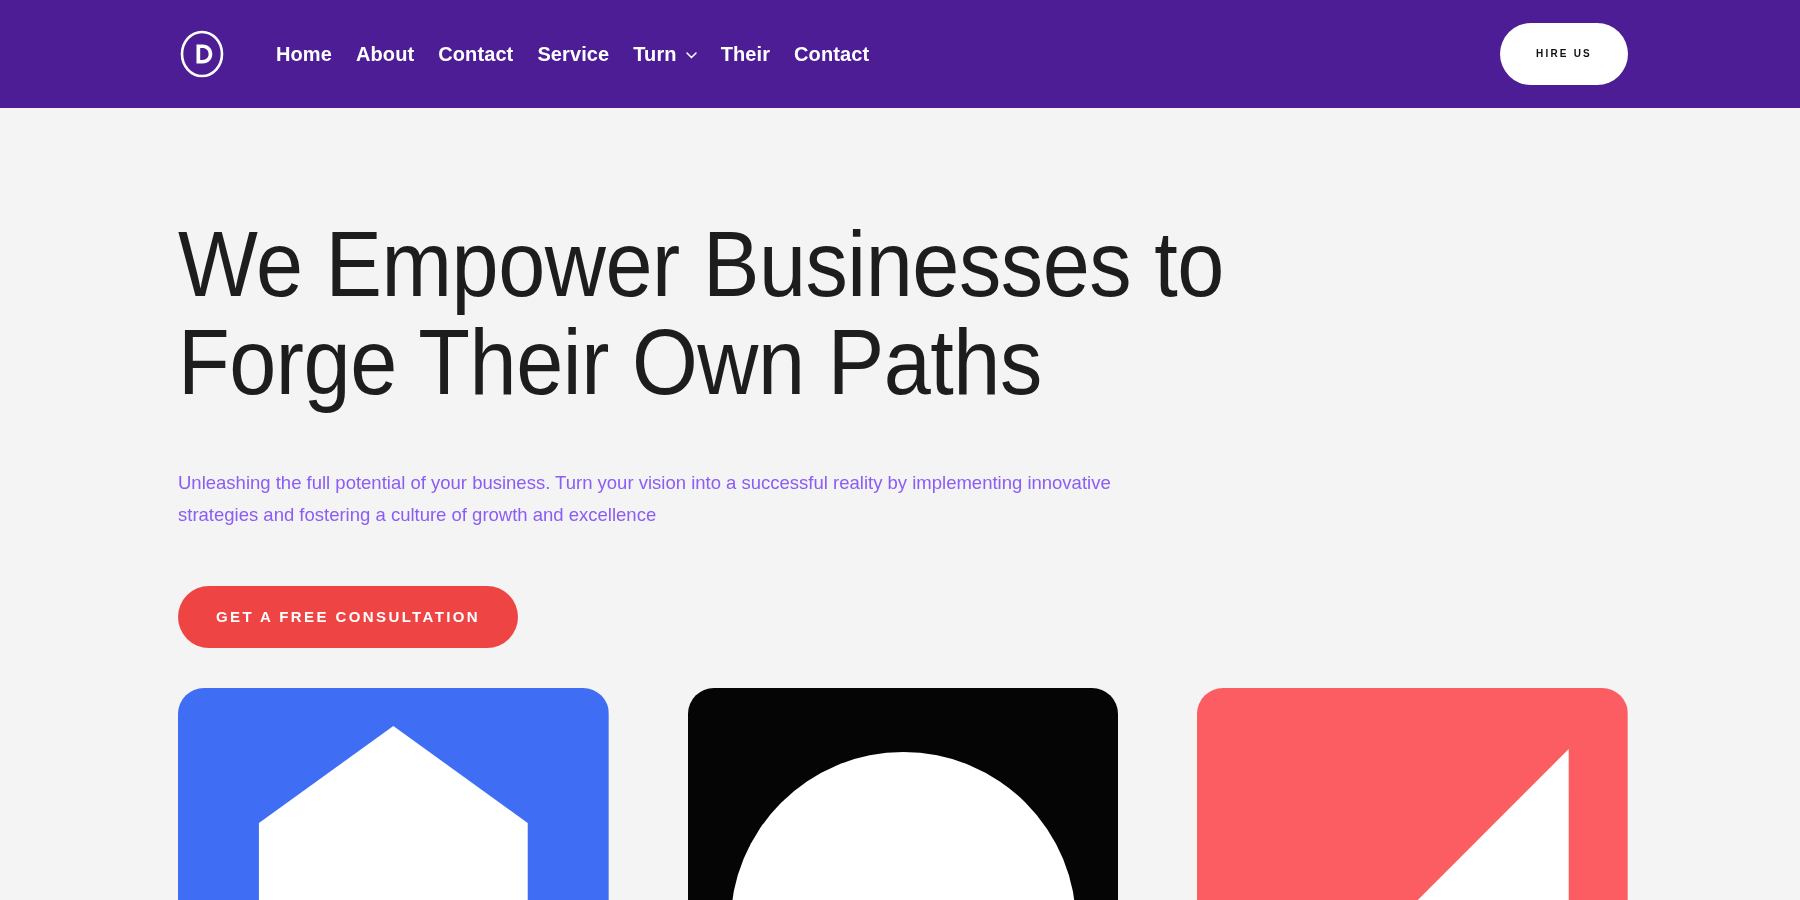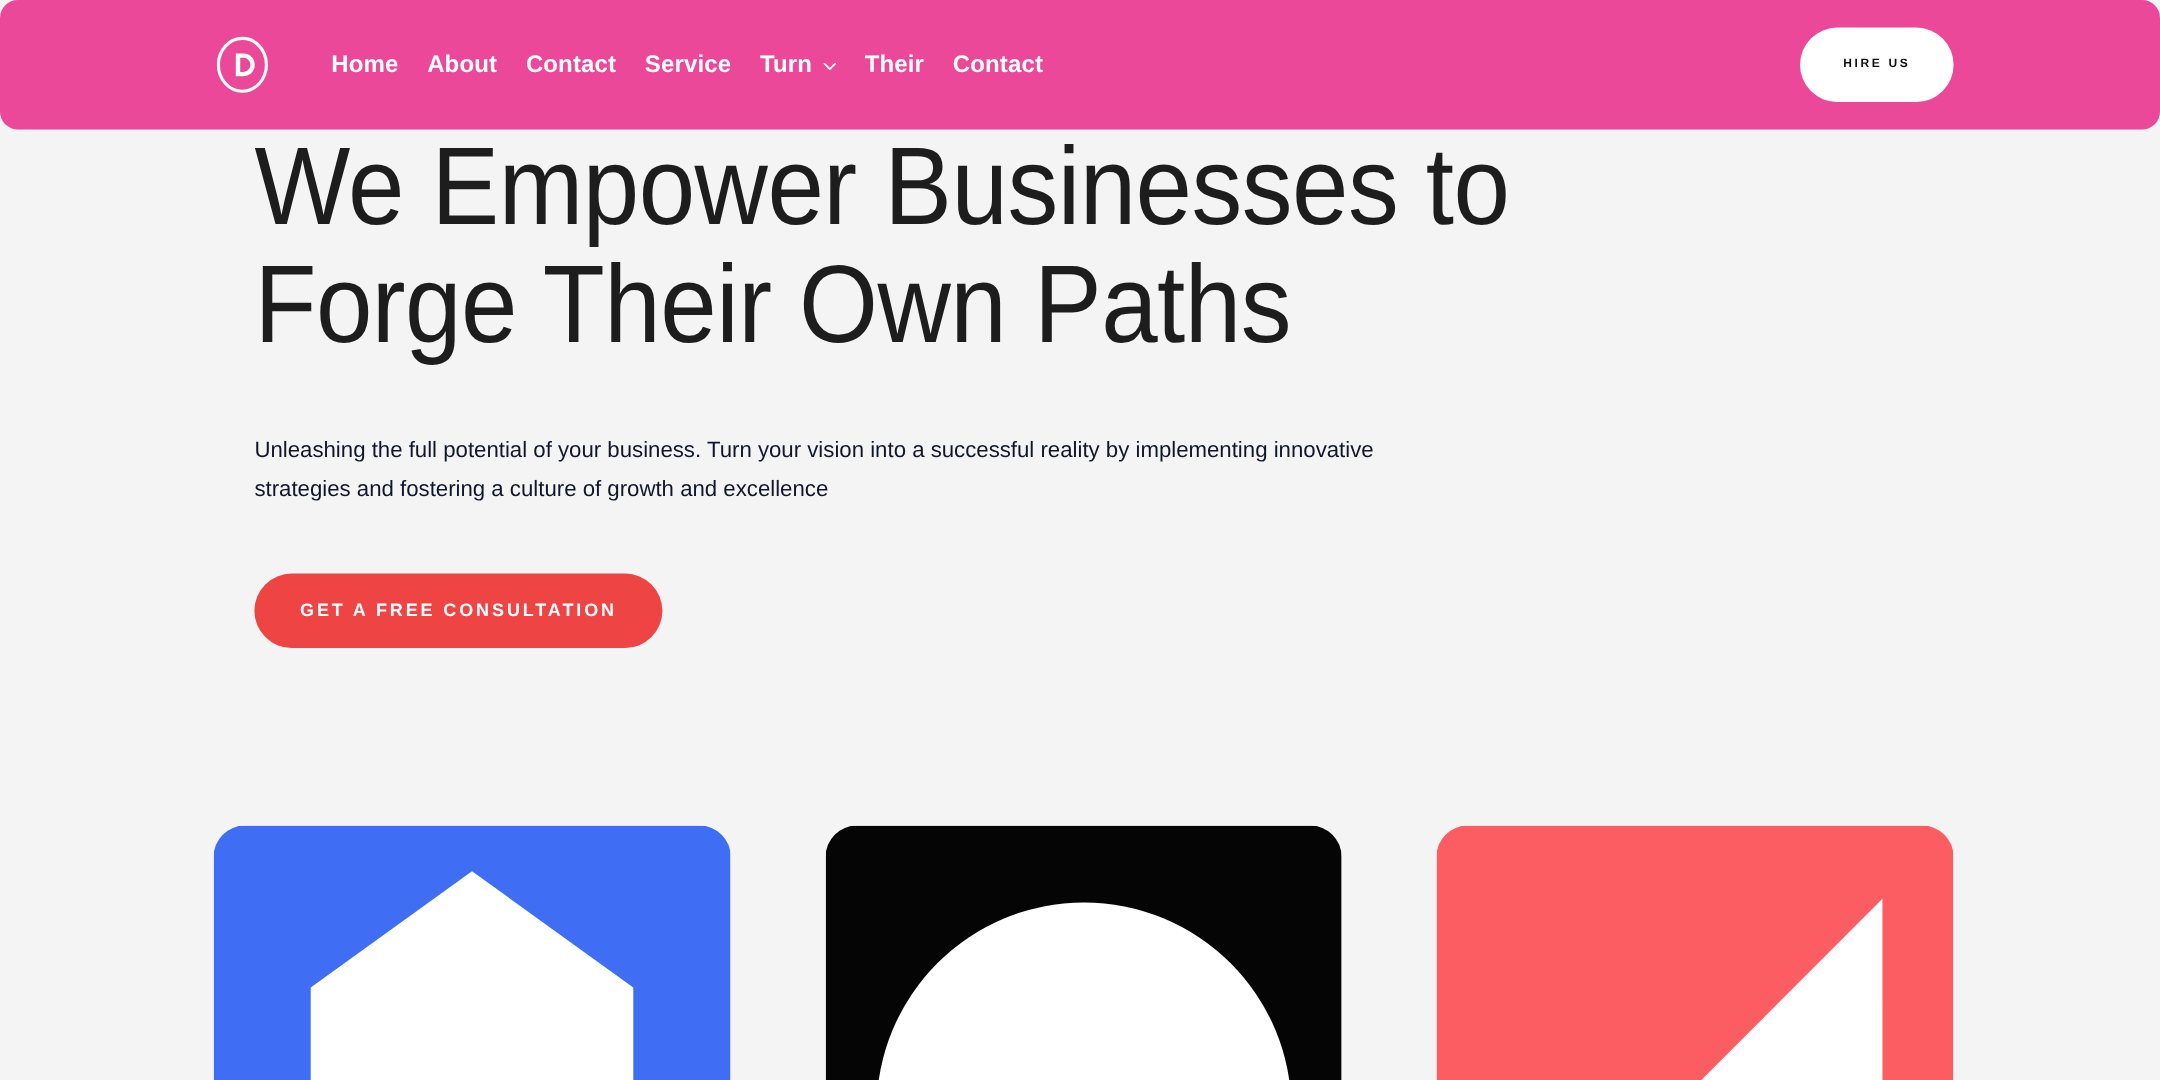--- a/index.html
+++ b/index.html
@@ -95,21 +95,21 @@
     display: flex;
     align-items: center;
     justify-content: center;
     white-space: nowrap;
   }
 
   
   .hero {
     padding-left: 178px;
     padding-right: 178px;
-    margin-left: 34px;
+    padding-top: 108px;
   }
 
   .hero-title {
     color: #1d1d1d;
     font-family: "Liberation Sans Narrow", "Liberation Sans", sans-serif;
     font-size: 92px;
     line-height: 1.06;
     font-weight: 400;
     letter-spacing: -0.5px;
     max-width: 1320px;
@@ -166,21 +166,21 @@
   }
   .feature-card svg {
     display: block;
     width: 100%;
     height: 100%;
   }
 </style>
 </head>
 <body style="background: rgb(244, 244, 244);">
 
-<header class="site-header" style="background: #ec4899; border-radius: 15px;">
+<header class="site-header" style="background: #4c1d95;">
   <div class="header-inner">
 
     <a class="logo" href="#" aria-label="Divi logo">
       <svg viewBox="0 0 48 48" width="48" height="48">
         <ellipse cx="24" cy="24" rx="20" ry="22" fill="none" stroke="#ffffff" stroke-width="2.6"></ellipse>
         <path d="M18.5 14.5 h6.2 c5.6 0 9.6 3.9 9.6 9.5 s-4 9.5 -9.6 9.5 h-6.2 z
                  M22.2 18.1 v11.8 h2.3 c3.6 0 6.1 -2.4 6.1 -5.9 s-2.5 -5.9 -6.1 -5.9 z" fill="#ffffff"></path>
       </svg>
     </a>
 
@@ -214,21 +214,21 @@
     </nav>
 
     <div class="header-spacer"></div>
 
     <button class="hire-btn">HIRE US</button>
   </div>
 </header>
 
 <main class="hero">
   <h1 class="hero-title" style="color: rgb(29, 29, 29);">We Empower Businesses to Forge Their Own Paths</h1>
-  <p class="hero-sub" style="color: #0f172a;">Unleashing the full potential of your business. Turn your vision into a successful reality by implementing innovative strategies and fostering a culture of growth and excellence</p>
+  <p class="hero-sub" style="color: #8b5cf6;">Unleashing the full potential of your business. Turn your vision into a successful reality by implementing innovative strategies and fostering a culture of growth and excellence</p>
   <button class="cta-btn">GET A FREE CONSULTATION</button>
 </main>
 
 <section class="cards-row">
 
   <div class="feature-card">
     <svg viewBox="0 0 431 360" preserveAspectRatio="none">
       <rect x="0" y="0" width="431" height="360" fill="#3f6ef5"></rect>
       <path d="M215.5 38 L350 135 L350 360 L81 360 L81 135 Z" fill="#ffffff"></path>
     </svg>

